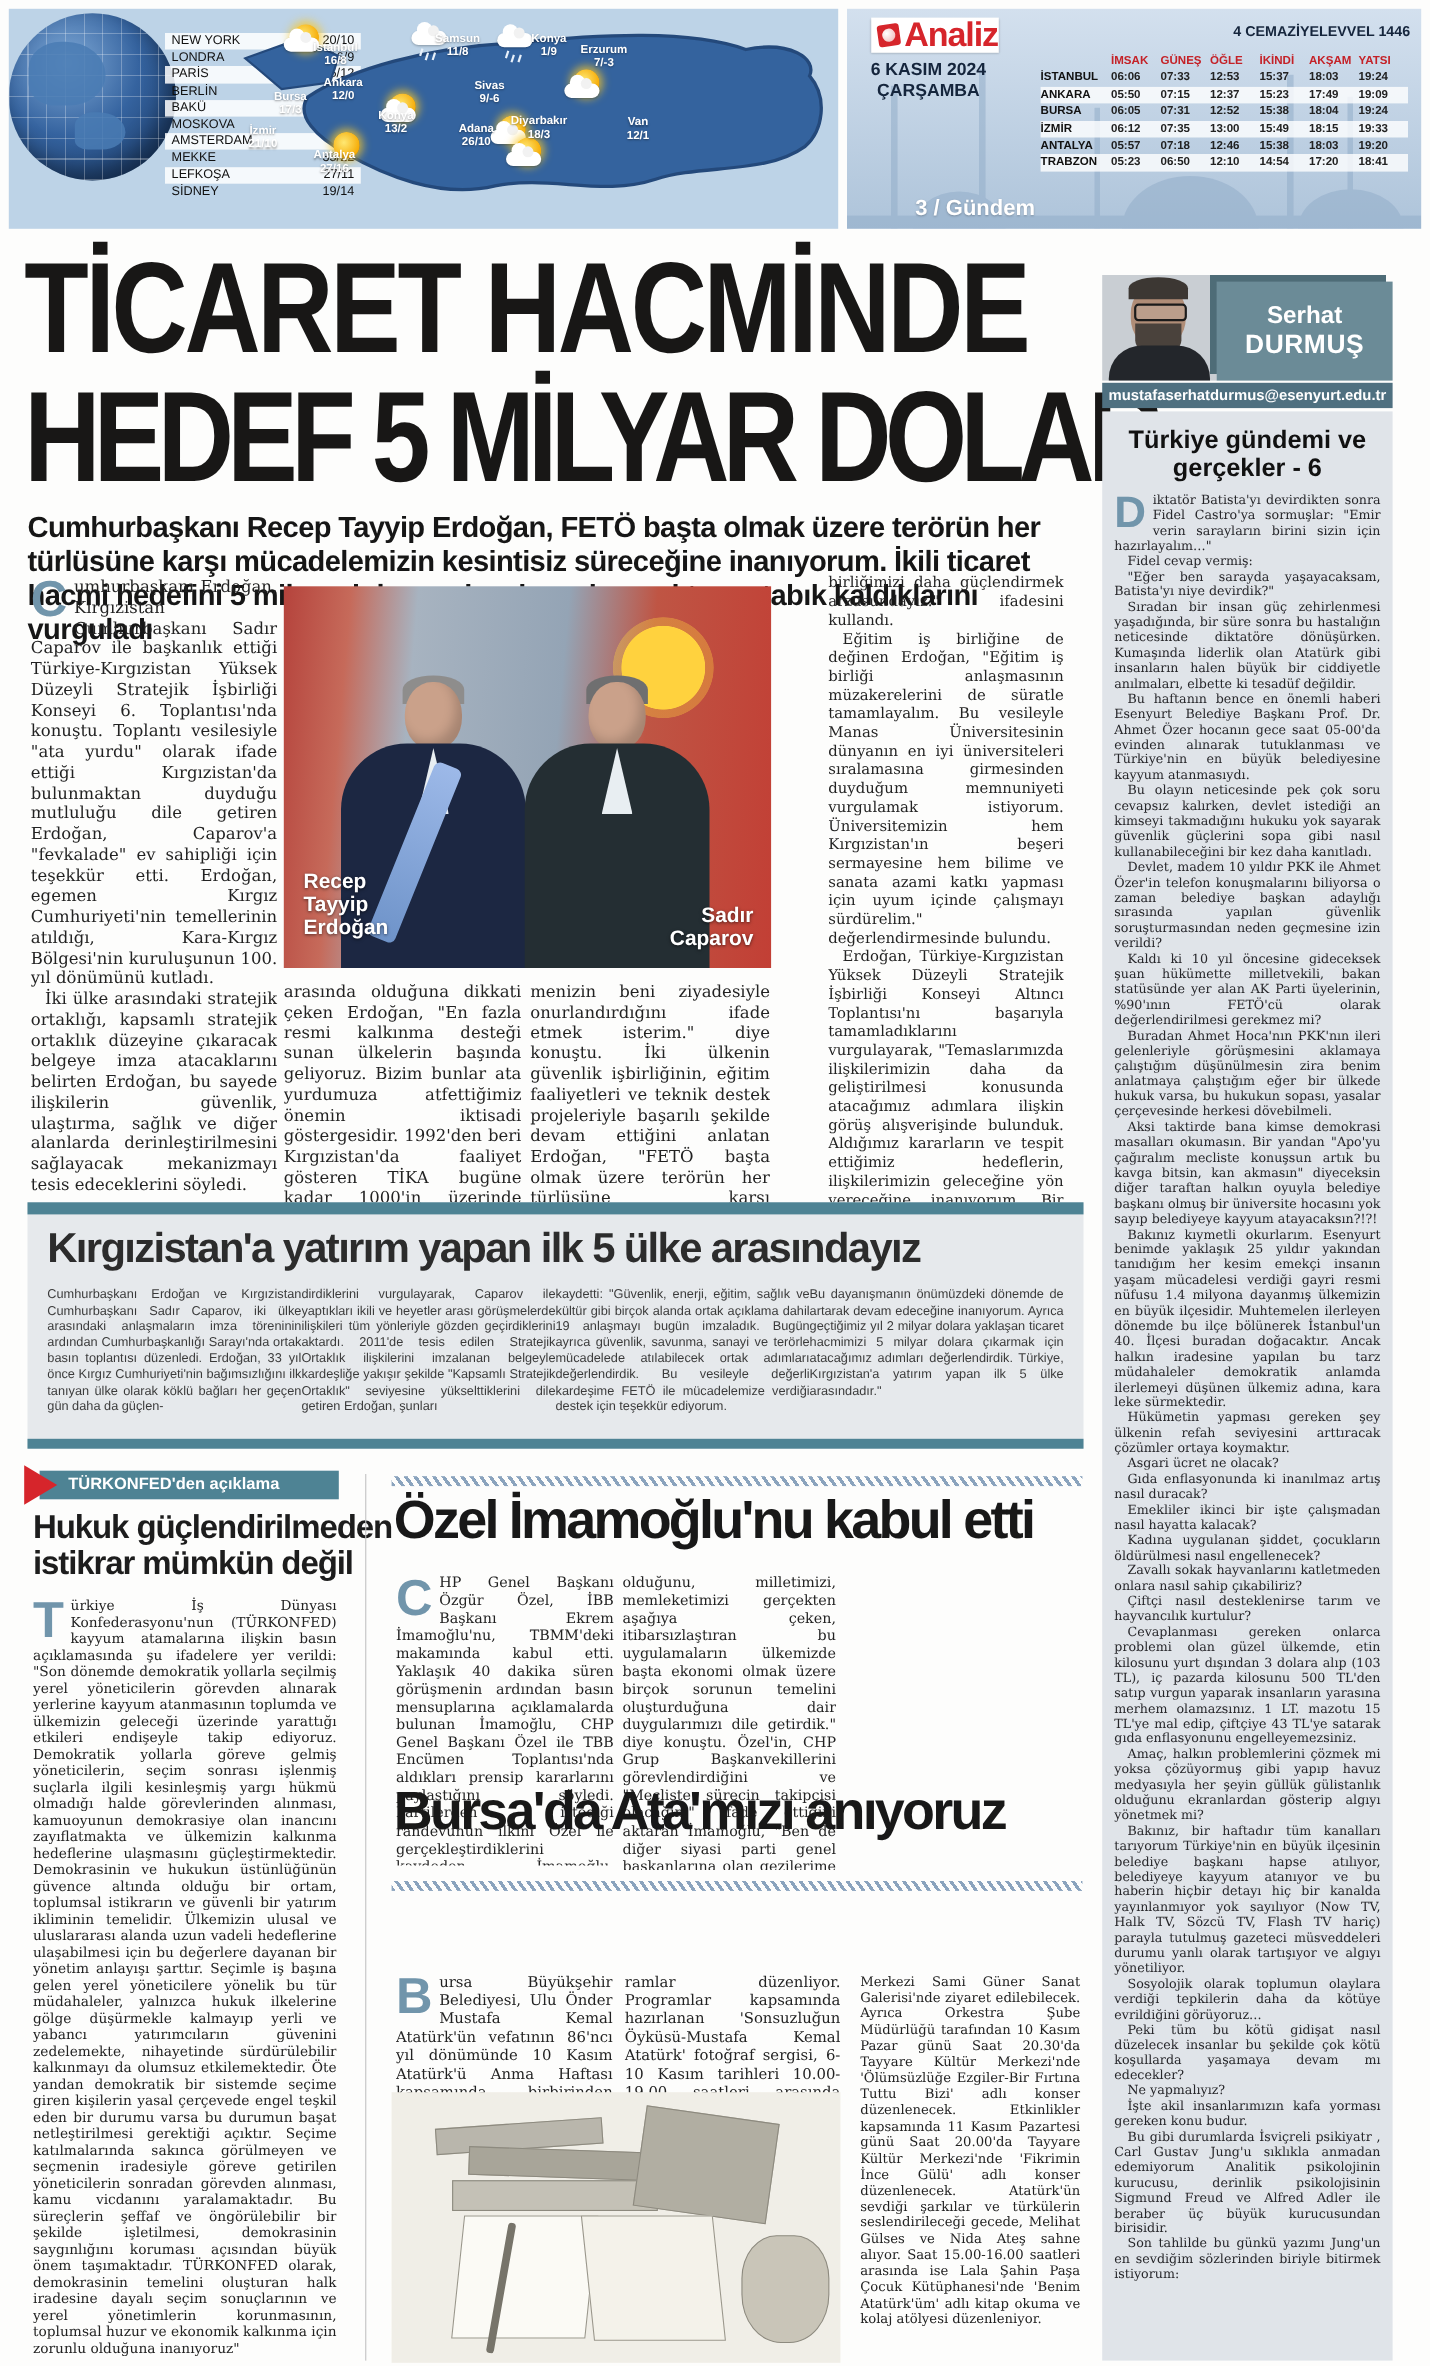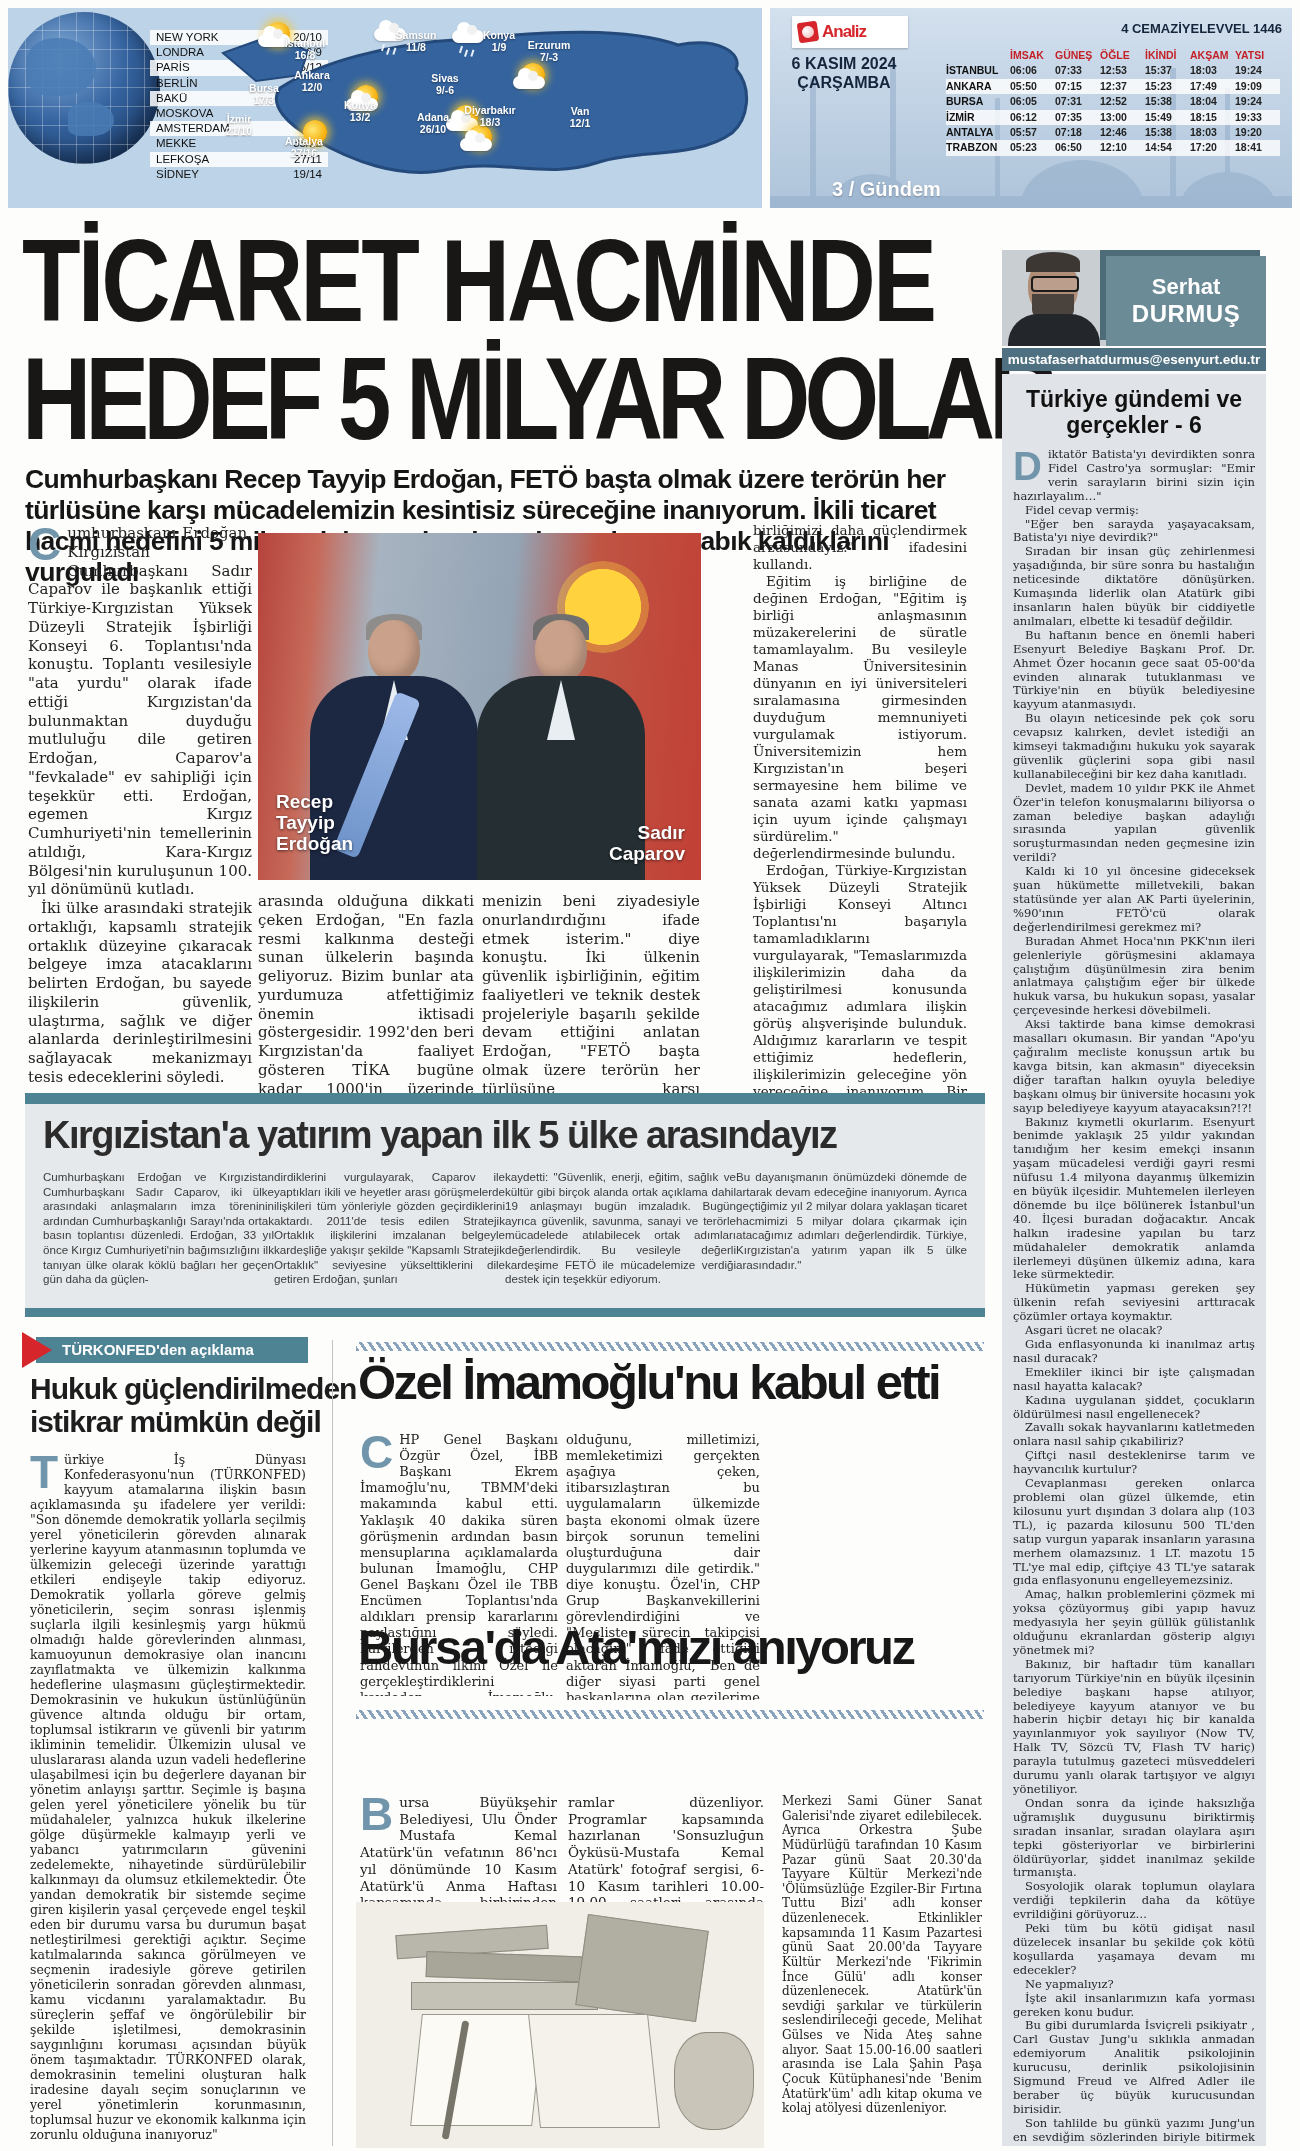--- a/index.html
+++ b/index.html
@@ -26,21 +26,21 @@
   .wcloud{width:32px;height:13px;background:#fff;border-radius:8px;box-shadow:0 1px 2px rgba(0,0,0,.25);}
   .wcloud:before{content:"";position:absolute;left:5px;top:-8px;width:14px;height:14px;background:#fff;border-radius:50%;}
   .wcloud:after{content:"";position:absolute;left:15px;top:-5px;width:10px;height:10px;background:#f2f2f2;border-radius:50%;}
   .wdrops{width:2px;height:7px;background:#e8f1fb;transform:rotate(18deg);box-shadow:6px 2px 0 #e8f1fb,12px 0 0 #e8f1fb;}
   .mast{left:770px;top:8px;width:522px;height:200px;background:linear-gradient(#d3e0ee,#aec4da);overflow:hidden;}
   .logo-box{left:22px;top:8px;width:104px;height:32px;background:#fff;display:flex;align-items:center;gap:4px;
             box-shadow:0 1px 2px rgba(0,0,0,.25);padding:0 6px;}
   .logo-ico{width:20px;height:20px;background:#d6252b;border-radius:3px;transform:rotate(-8deg);position:relative;flex:0 0 auto;}
   .logo-ico:before{content:"";position:absolute;left:4px;top:4px;width:12px;height:12px;border-radius:50%;
             background:radial-gradient(circle at 35% 35%,#fff,#f3c9c9 70%,#d6252b);}
-  .logo-txt{font-size:17px;font-weight:900;color:#d6252b;letter-spacing:-1px;}
+  .logo-txt{font-size:31px;font-weight:900;color:#d6252b;letter-spacing:-1px;}
   .mast-date{left:10px;top:46px;width:128px;text-align:center;font-weight:bold;font-size:16px;line-height:19px;color:#15253c;}
   .hijri{right:10px;top:13px;font-weight:bold;font-size:13px;color:#15253c;}
   .ptab{left:176px;top:40px;width:334px;font-size:10.5px;}
   .prow{display:flex;height:15.4px;line-height:15.4px;}
   .prow.zebra{background:rgba(255,255,255,.8);}
   .pcity{width:64px;font-weight:bold;color:#111;}
   .pcell{width:45px;font-weight:bold;color:#222;}
   .phead .pcell{color:#c42127;}
   .section-label{left:62px;top:170px;font-size:20px;font-weight:bold;color:#fff;text-shadow:0 1px 2px rgba(0,0,0,.25);}
   .mosque{left:0;bottom:0;opacity:.55;}
@@ -457,21 +457,20 @@
           <p>Hükümetin yapması gereken şey ülkenin refah seviyesini arttıracak çözümler ortaya koymaktır.</p>
           <p>Asgari ücret ne olacak?</p>
           <p>Gıda enflasyonunda ki inanılmaz artış nasıl duracak?</p>
           <p>Emekliler ikinci bir işte çalışmadan nasıl hayatta kalacak?</p>
           <p>Kadına uygulanan şiddet, çocukların öldürülmesi nasıl engellenecek?</p>
           <p>Zavallı sokak hayvanlarını katletmeden onlara nasıl sahip çıkabiliriz?</p>
           <p>Çiftçi nasıl desteklenirse tarım ve hayvancılık kurtulur?</p>
           <p>Cevaplanması gereken onlarca problemi olan güzel ülkemde, etin kilosunu yurt dışından 3 dolara alıp (103 TL), iç pazarda kilosunu 500 TL'den satıp vurgun yaparak insanların yarasına merhem olamazsınız. 1 LT. mazotu 15 TL'ye mal edip, çiftçiye 43 TL'ye satarak gıda enflasyonunu engelleyemezsiniz.</p>
           <p>Amaç, halkın problemlerini çözmek mi yoksa çözüyormuş gibi yapıp havuz medyasıyla her şeyin güllük gülistanlık olduğunu ekranlardan gösterip algıyı yönetmek mi?</p>
           <p>Bakınız, bir haftadır tüm kanalları tarıyorum Türkiye'nin en büyük ilçesinin belediye başkanı hapse atılıyor, belediyeye kayyum atanıyor ve bu haberin hiçbir detayı hiç bir kanalda yayınlanmıyor yok sayılıyor (Now TV, Halk TV, Sözcü TV, Flash TV hariç) parayla tutulmuş gazeteci müsveddeleri durumu yanlı olarak tartışıyor ve algıyı yönetiliyor.</p>
-          <p>Ondan sonra da içinde haksızlığa uğramışlık duygusunu biriktirmiş sıradan insanlar, sıradan olaylara aşırı tepki gösteriyorlar ve birbirlerini öldürüyorlar, şiddet inanılmaz şekilde tırmanışta.</p>
           <p>Sosyolojik olarak toplumun olaylara verdiği tepkilerin daha da kötüye evrildiğini görüyoruz…</p>
           <p>Peki tüm bu kötü gidişat nasıl düzelecek insanlar bu şekilde çok kötü koşullarda yaşamaya devam mı edecekler?</p>
           <p>Ne yapmalıyız?</p>
           <p>İşte akil insanlarımızın kafa yorması gereken konu budur.</p>
           <p>Bu gibi durumlarda İsviçreli psikiyatr , Carl Gustav Jung'u sıklıkla anmadan edemiyorum Analitik psikolojinin kurucusu, derinlik psikolojisinin Sigmund Freud ve Alfred Adler ile beraber üç büyük kurucusundan birisidir.</p>
           <p>Son tahlilde bu günkü yazımı Jung'un en sevdiğim sözlerinden biriyle bitirmek istiyorum:</p>
         </div>
     </div>
   </div>
 

